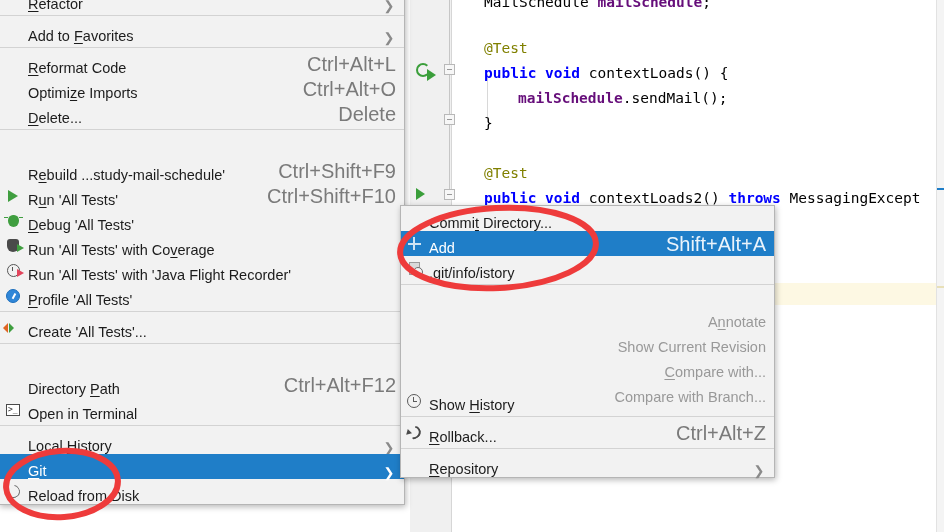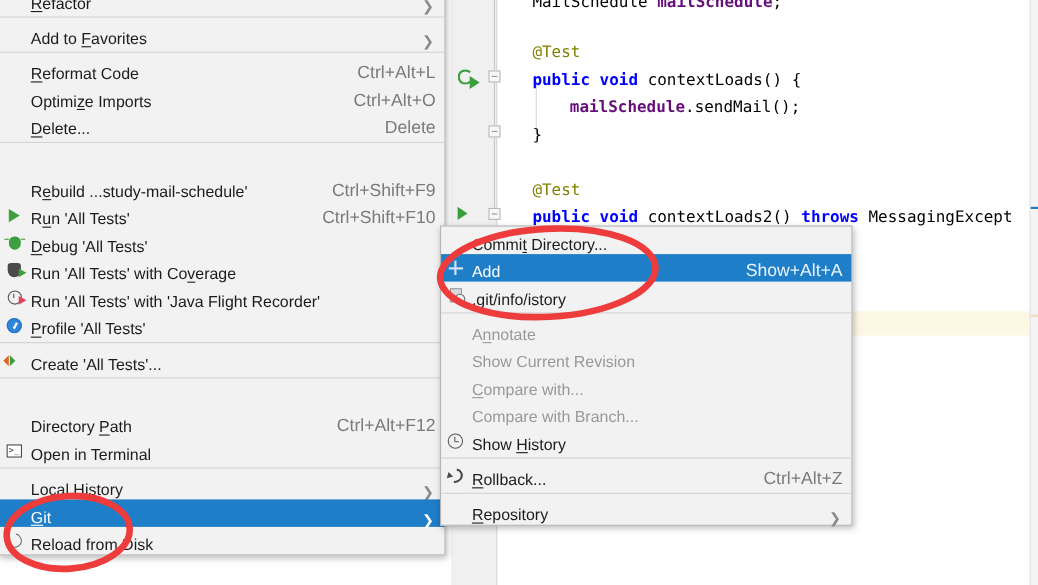--- a/index.html
+++ b/index.html
@@ -82,29 +82,29 @@
   }
   .mrow {
     position: relative;
     display: flex; align-items: flex-end;
     height: 25px;
     padding: 0 8px 0 0;
     cursor: default;
     white-space: nowrap;
   }
   .mrow.sel { background: #1f7ec8; color: #ffffff; }
-  .mrow.disabled { color: #999999; }
+  .mrow.disabled { color: #999999; flex-direction: column; }
   .micon {
     flex: 0 0 26px; width: 26px; height: 25px;
     position: relative;
     display: flex; align-items: center; justify-content: center;
   }
   .mlabel { flex: 1 1 auto; padding-left: 2px; }
   .mshort {
-    flex: 0 0 auto; color: #7a7a7a; padding-left: 26px; font-size: 16px;
+    flex: 0 0 auto; color: #7a7a7a; padding-left: 26px; font-size: 20px;
   }
   .mrow.sel .mshort { color: #eaf3fb; }
   .marrow {
     flex: 0 0 auto; width: 14px; text-align: center;
     color: #8a8a8a; font-size: 13px; line-height: 1;
   }
   .mrow.sel .marrow { color: #ffffff; }
   .msep { height: 1px; background: #d3d3d3; margin: 3px 0; }
   .mnem { text-decoration: underline; text-underline-offset: 2px; }
 
@@ -402,21 +402,21 @@
   <div class="menu" id="git-submenu">
       <div class="mrow">
         <div class="micon"></div>
         <div class="mlabel">Commi<span class="mnem">t</span> Directory...</div>
       </div>
       <div class="mrow sel">
         <div class="micon">
           <div class="ic-plus"></div>
         </div>
         <div class="mlabel">Add</div>
-        <div class="mshort">Show+Alt+A</div>
+        <div class="mshort">Shift+Alt+A</div>
       </div>
       <div class="mrow">
         <div class="micon">
           <div class="ic-fileno"></div>
         </div>
         <div class="mlabel">.git/info/istory</div>
       </div>
       <div class="msep"></div>
       <div class="mrow disabled">
         <div class="micon"></div>

